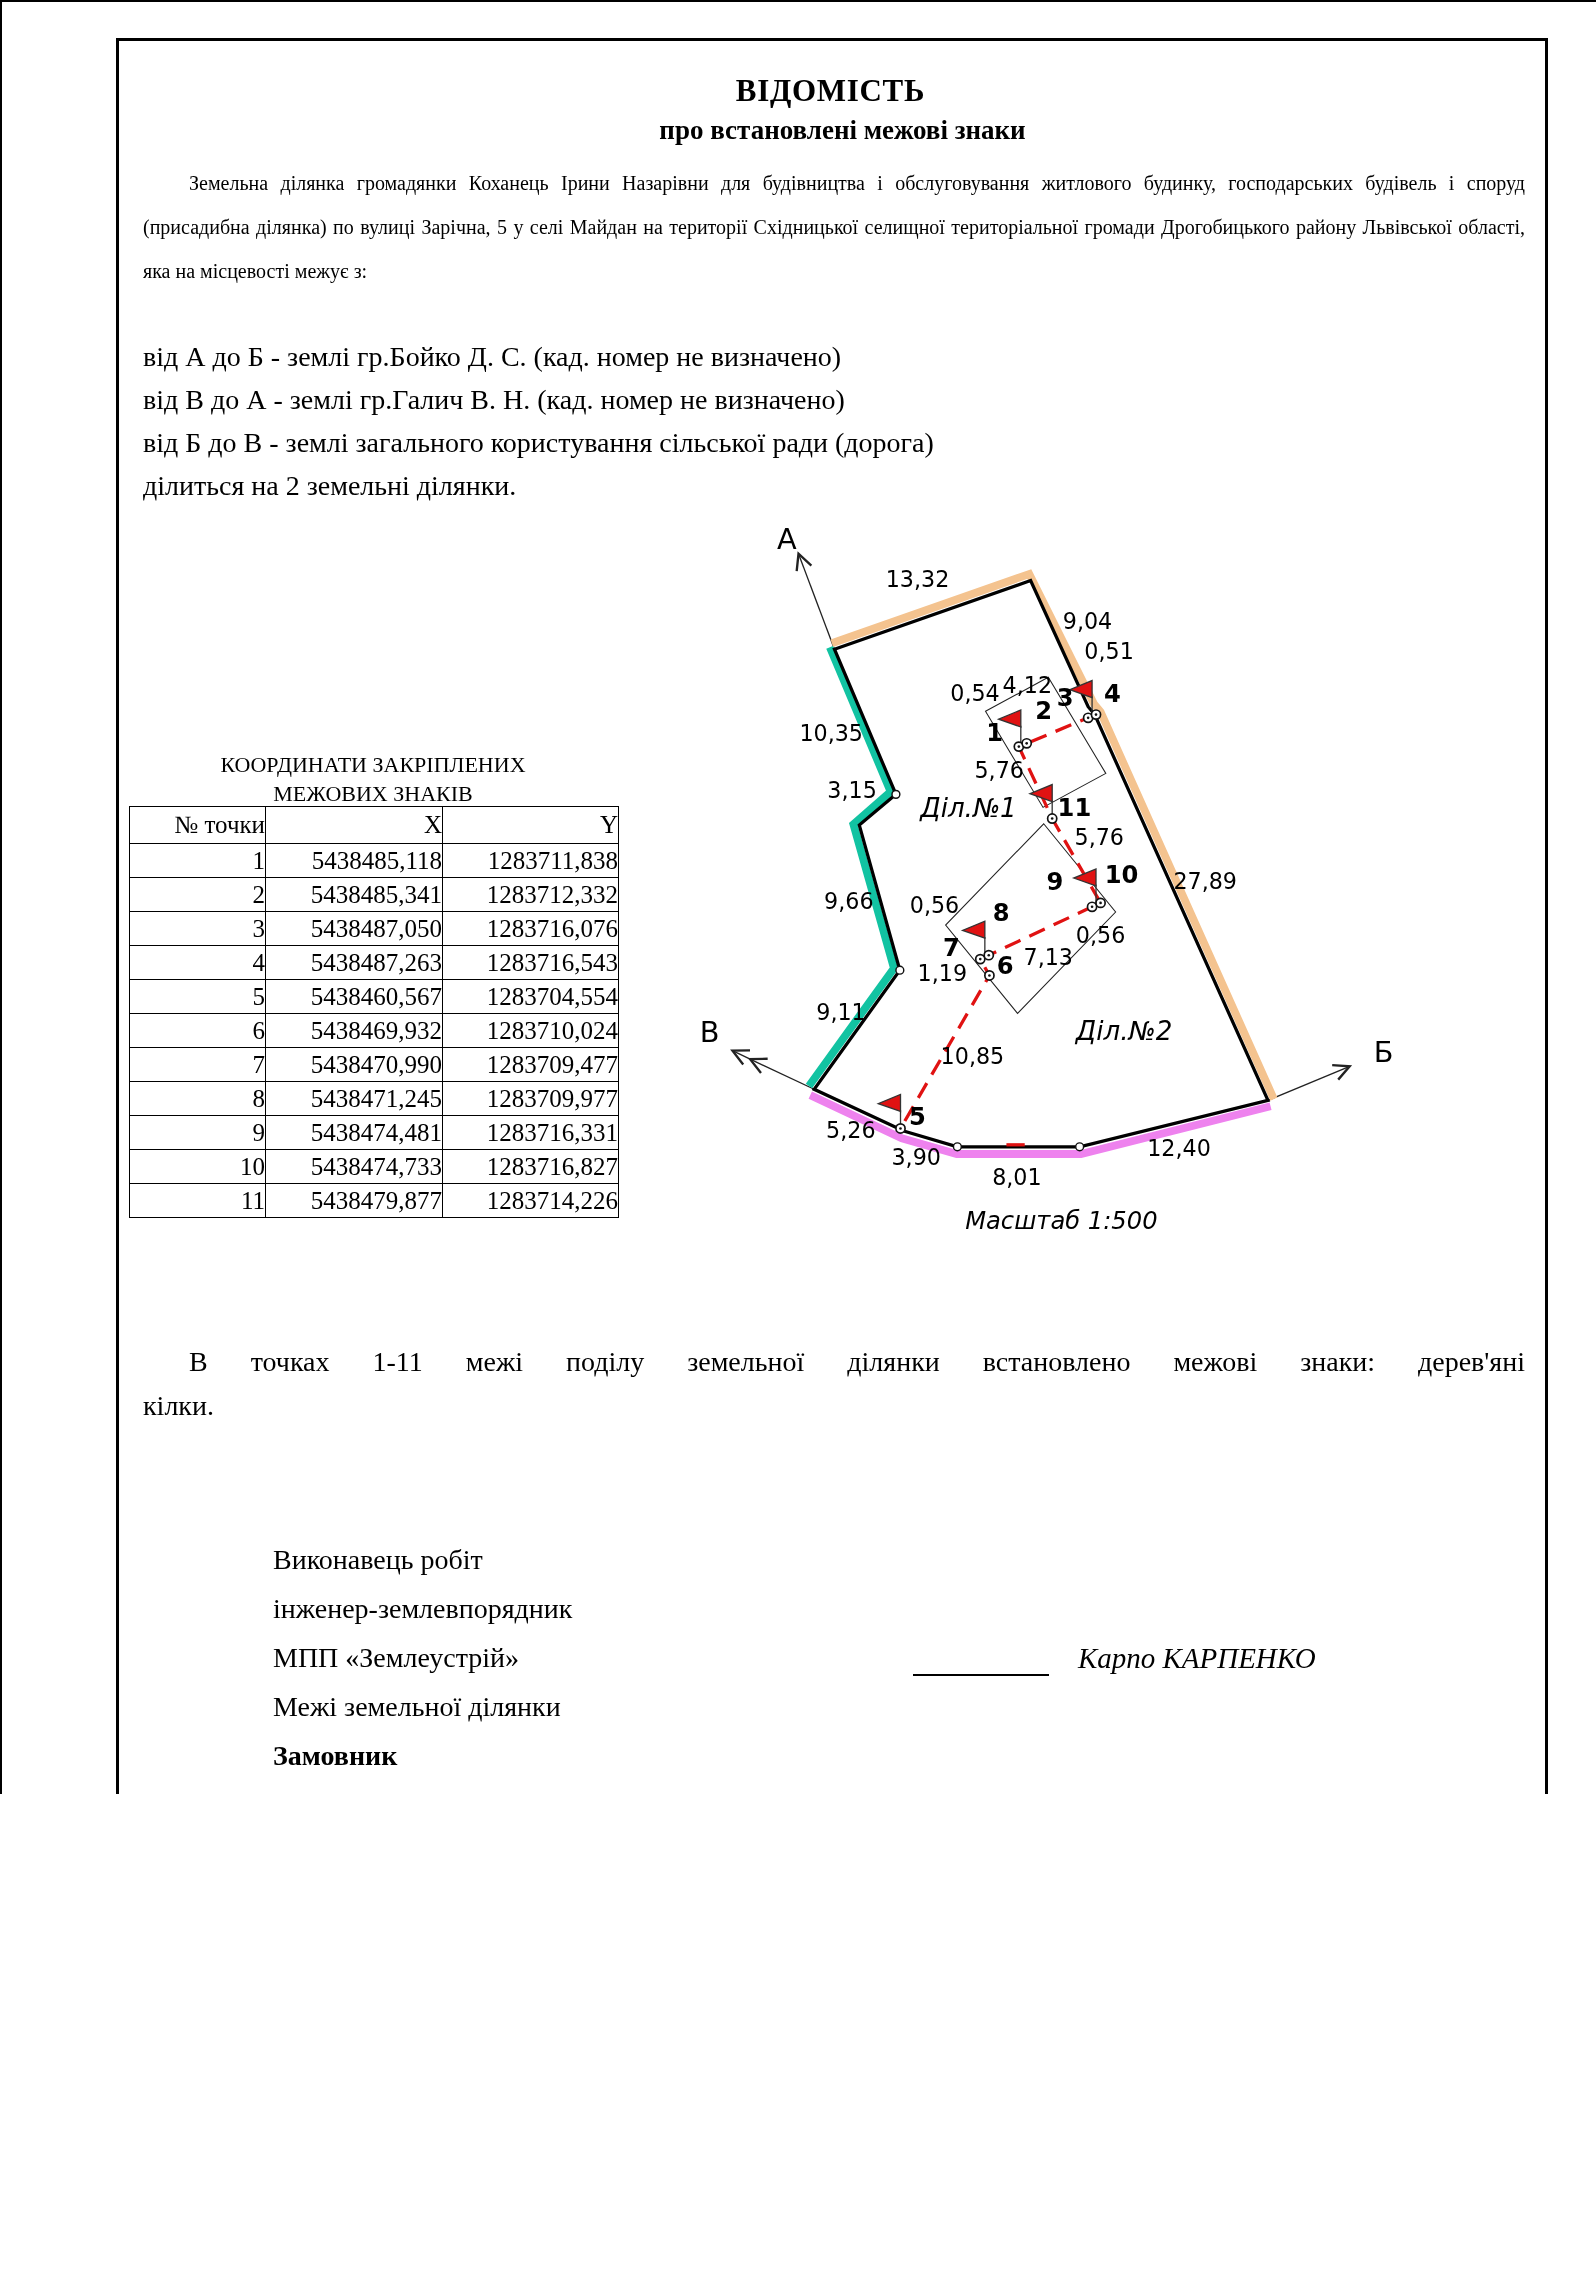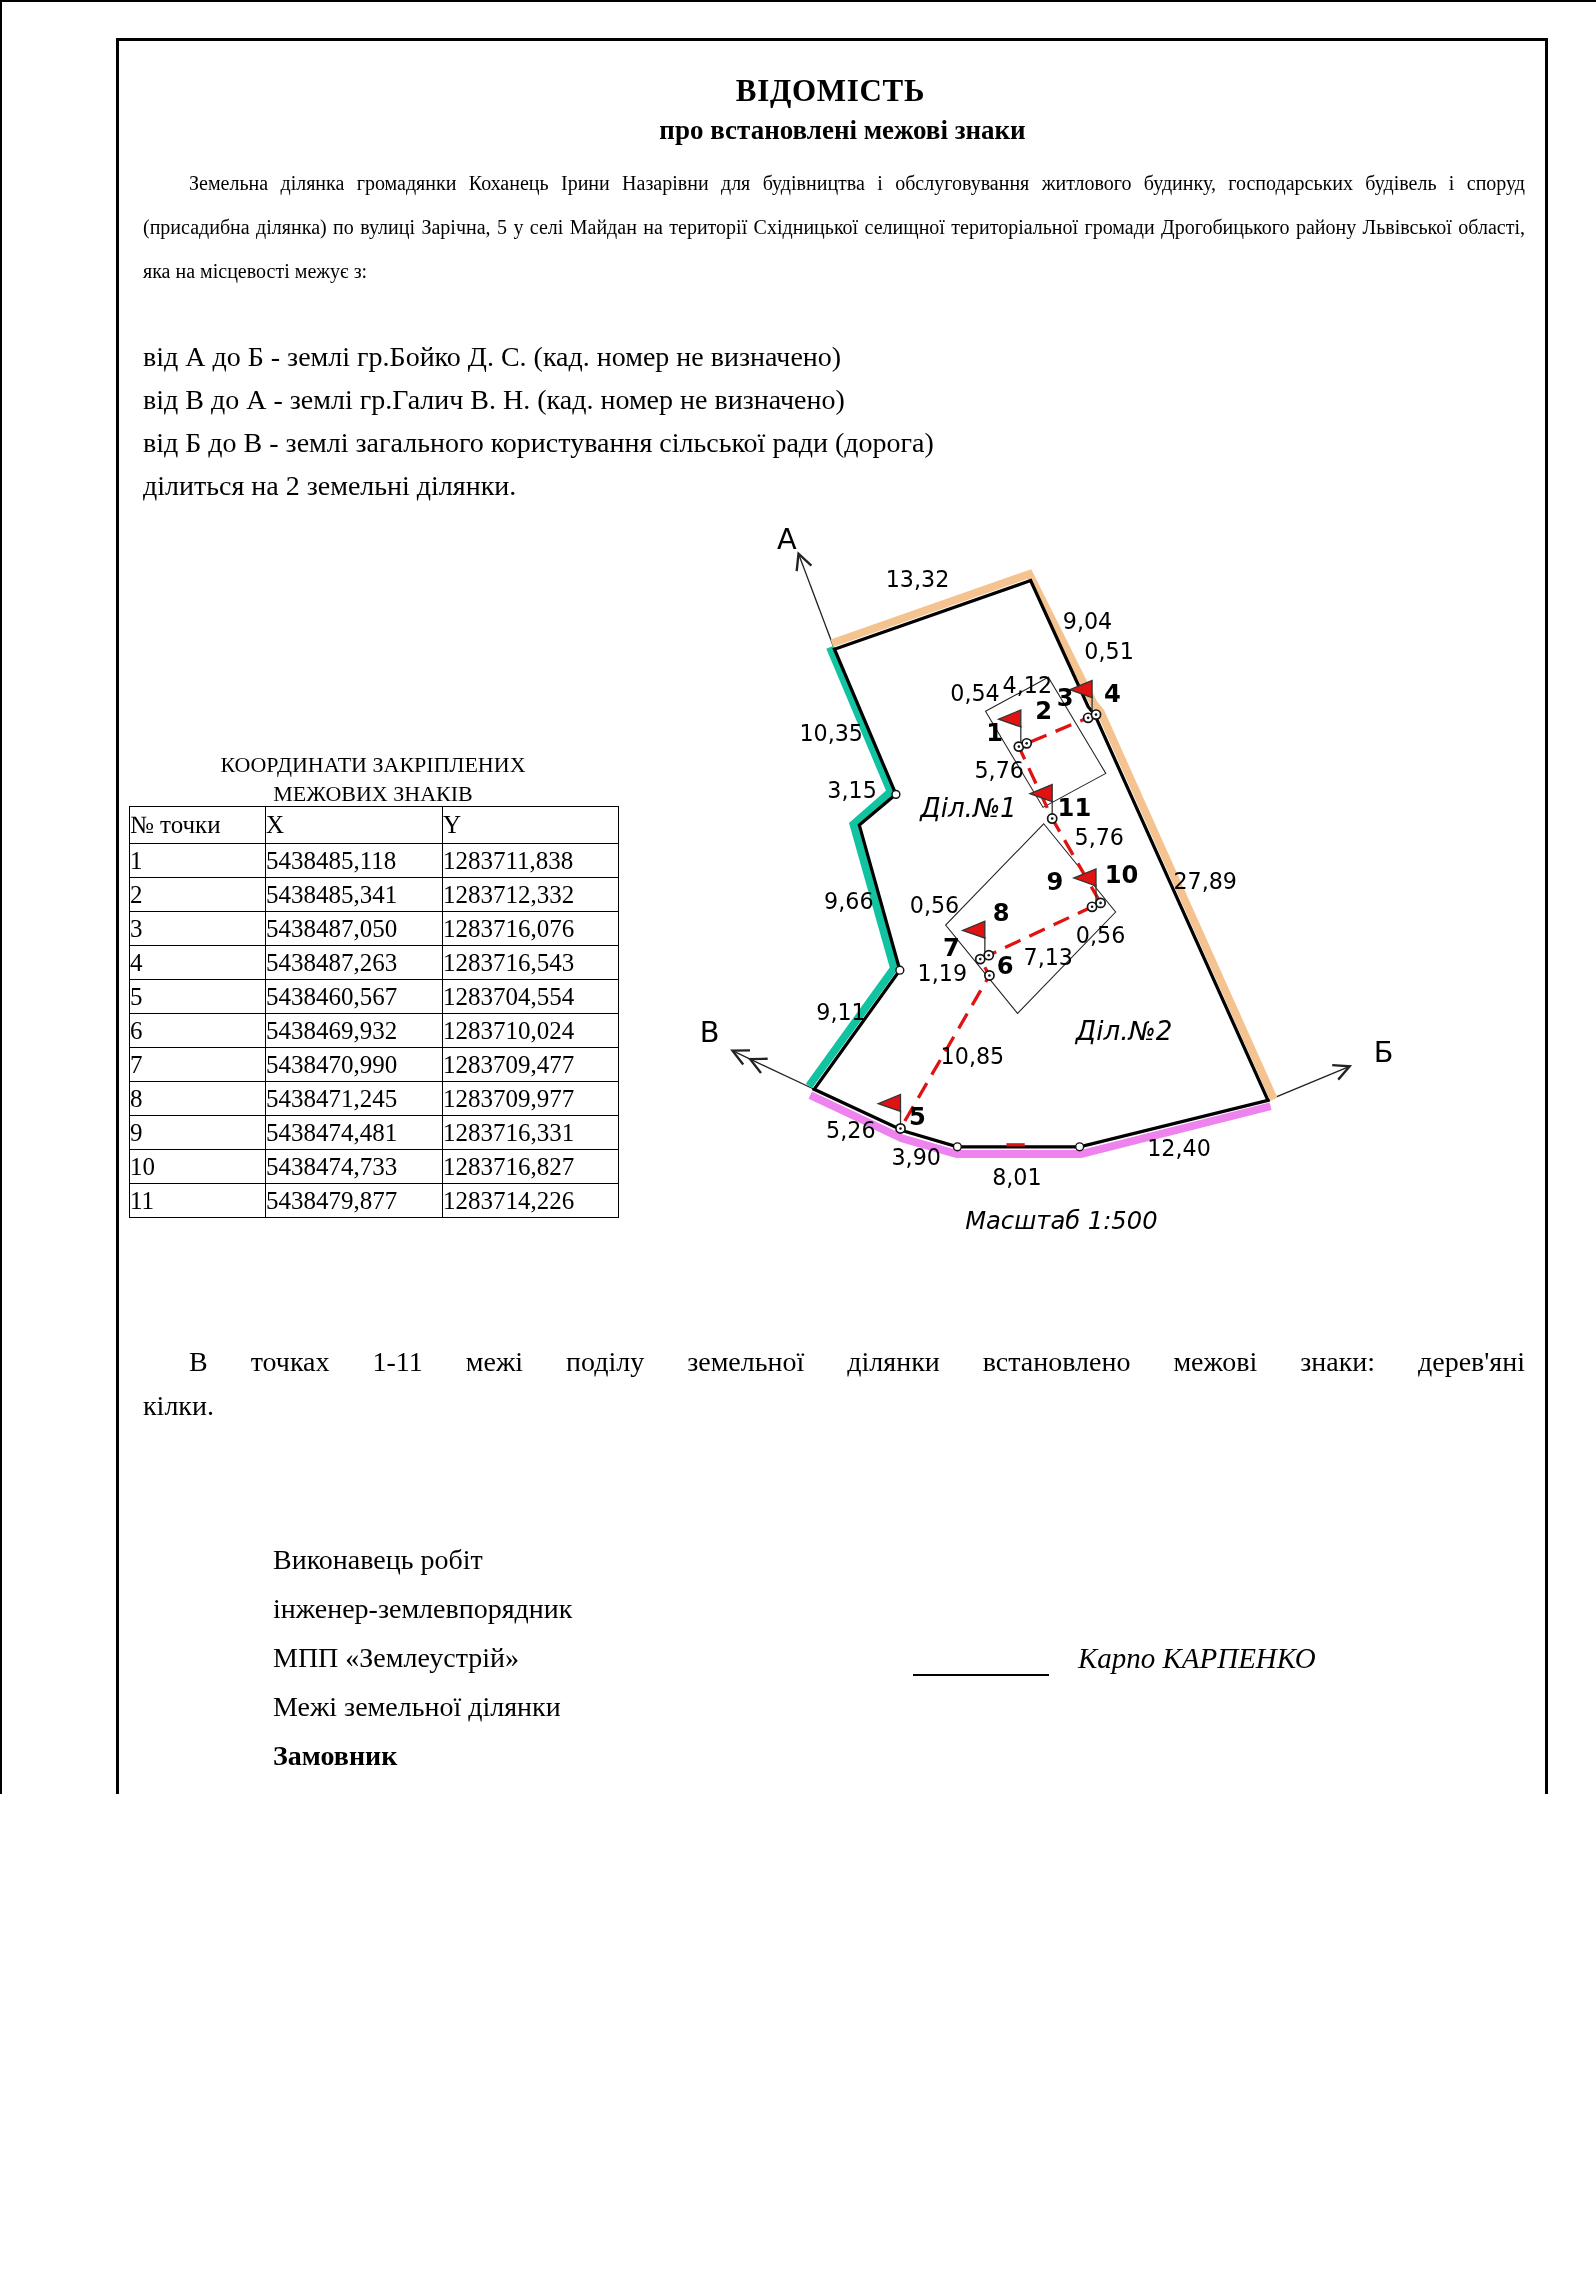--- a/index.html
+++ b/index.html
@@ -13,21 +13,21 @@
   .doc-title{position:absolute;left:116px;top:73px;width:1429px;text-align:center;
              font-size:31px;font-weight:bold;letter-spacing:0.7px;}
   .doc-subtitle{position:absolute;left:116px;top:115px;width:1429px;text-align:center;
              font-size:27px;font-weight:bold;padding-left:12px;}
   .para{position:absolute;left:143px;top:161px;width:1382px;font-size:20px;line-height:44px;
         text-align:justify;text-indent:46px;}
   .blist{position:absolute;left:143px;top:335px;width:1382px;font-size:28px;line-height:43px;}
   .tbl-title{position:absolute;left:129px;top:750px;width:488px;text-align:center;
              font-size:22px;line-height:29px;}
   .coords{position:absolute;left:129px;top:806px;border-collapse:collapse;font-size:25px;}
-  .coords th,.coords td{border:1.3px solid #000;text-align:left;padding:0;}
+  .coords th,.coords td{border:1.3px solid #000;text-align:right;padding:0;}
   .coords th{height:36px;font-weight:normal;font-size:25px;}
   .coords td{height:33px;}
   .col-n{width:135px;} .col-x{width:176px;} .col-y{width:175px;}
   .plan-svg{position:absolute;left:687px;top:523px;}
   .dim{font-family:"DejaVu Sans",sans-serif;font-size:34px;fill:#000;}
   .ptlab{font-family:"DejaVu Sans",sans-serif;font-size:37px;font-weight:bold;fill:#000;}
   .parcel{font-family:"DejaVu Sans",sans-serif;font-size:40px;font-style:italic;fill:#000;}
   .letter{font-family:"DejaVu Sans",sans-serif;font-size:44px;fill:#000;}
   .scale{font-family:"DejaVu Sans",sans-serif;font-size:37px;font-style:italic;fill:#000;}
   .bld{fill:none;stroke:#222;stroke-width:1.6;}

